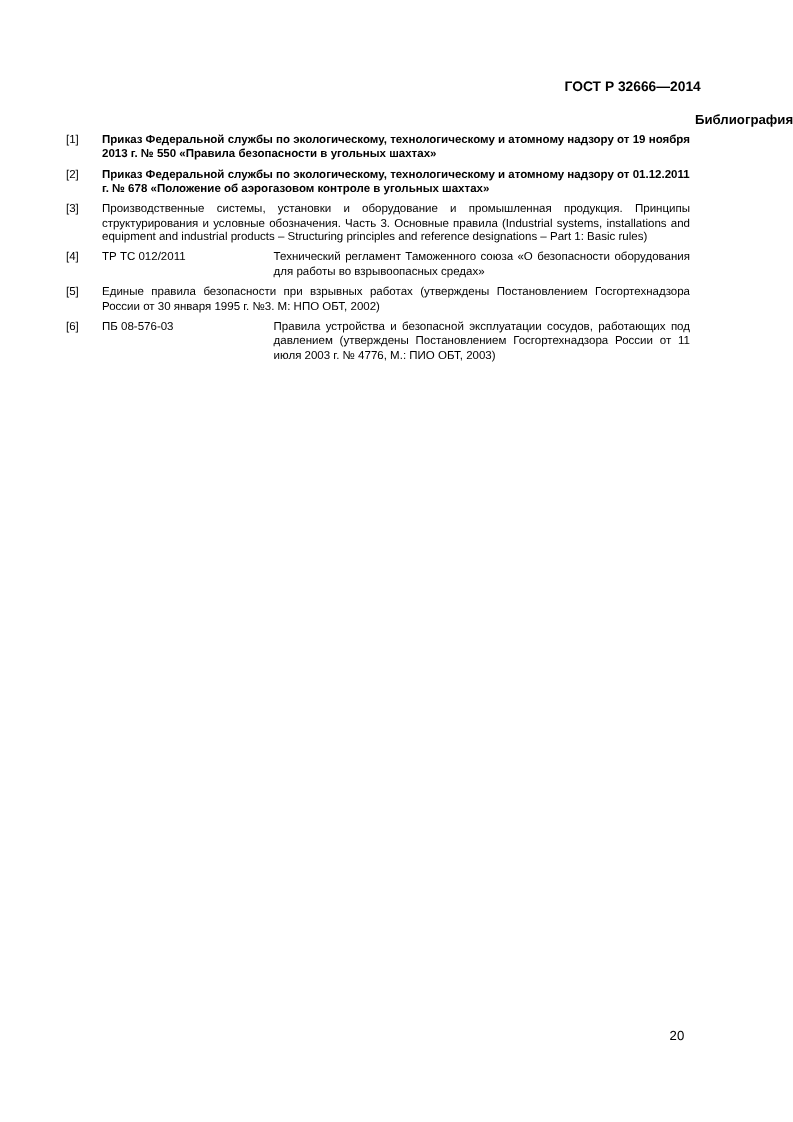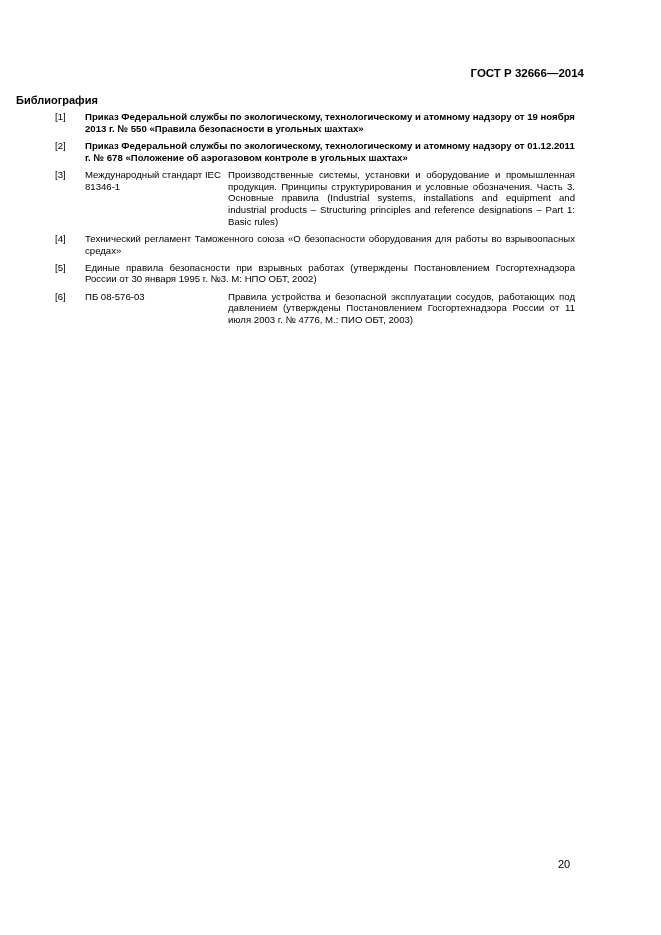--- a/index.html
+++ b/index.html
@@ -1,19 +1,19 @@
 <!DOCTYPE html>
 <html><head>
 <meta charset="utf-8">
 <style>
   html, body { margin: 0; padding: 0; background: #ffffff; }
   body { width: 661px; height: 935px; position: relative; overflow: hidden;
          font-family: "Liberation Sans", sans-serif; color: #000; }
   .header { position: absolute; top: 67px; right: 77px; font-size: 11.5px; font-weight: bold; }
-  .title { position: absolute; top: 94px; left: 0; width: 576px; text-align: left;
+  .title { position: absolute; top: 94px; left: 0; width: 661px; text-align: right;
            font-size: 11px; font-weight: bold; padding-left: 0px; box-sizing: border-box; }
   .title span { display: inline-block; margin-left: 16px; }
   .bib { position: absolute; top: 111px; left: 55px; width: 520px; font-size: 9.6px; line-height: 11.7px; }
   .row { display: flex; margin-bottom: 5.5px; }
   .num { width: 30px; flex: none; }
   .full { flex: 1; font-weight: bold; }
   .src { width: 143px; flex: none; }
   .desc { flex: 1; text-align: justify; }
   .page { position: absolute; top: 858px; left: 558px; font-size: 11px; }
 </style>
@@ -28,25 +28,25 @@
   <div class="row">
     <div class="num">[1]</div>
     <div class="full">Приказ Федеральной службы по экологическому, технологическому и атомному надзору от 19 ноября 2013 г. № 550 «Правила безопасности в угольных шахтах»</div>
   </div>
   <div class="row">
     <div class="num">[2]</div>
     <div class="full">Приказ Федеральной службы по экологическому, технологическому и атомному надзору от 01.12.2011 г. № 678 «Положение об аэрогазовом контроле в угольных шахтах»</div>
   </div>
   <div class="row">
     <div class="num">[3]</div>
-    <div class="src">Международный стандарт IEC 81346-1</div>
     <div class="desc">Производственные системы, установки и оборудование и промышленная продукция. Принципы структурирования и условные обозначения. Часть 3. Основные правила (Industrial systems, installations and equipment and industrial products – Structuring principles and reference designations – Part 1: Basic rules)</div>
   </div>
   <div class="row">
     <div class="num">[4]</div>
+    <div class="src">ТР ТС 012/2011</div>
     <div class="desc">Технический регламент Таможенного союза «О безопасности оборудования для работы во взрывоопасных средах»</div>
   </div>
   <div class="row">
     <div class="num">[5]</div>
     <div class="desc">Единые правила безопасности при взрывных работах (утверждены Постановлением Госгортехнадзора России от 30 января 1995 г. №3. М: НПО ОБТ, 2002)</div>
   </div>
   <div class="row">
     <div class="num">[6]</div>
     <div class="src">ПБ 08-576-03</div>
     <div class="desc">Правила устройства и безопасной эксплуатации сосудов, работающих под давлением (утверждены Постановлением Госгортехнадзора России от 11 июля 2003 г. № 4776, М.: ПИО ОБТ, 2003)</div>

